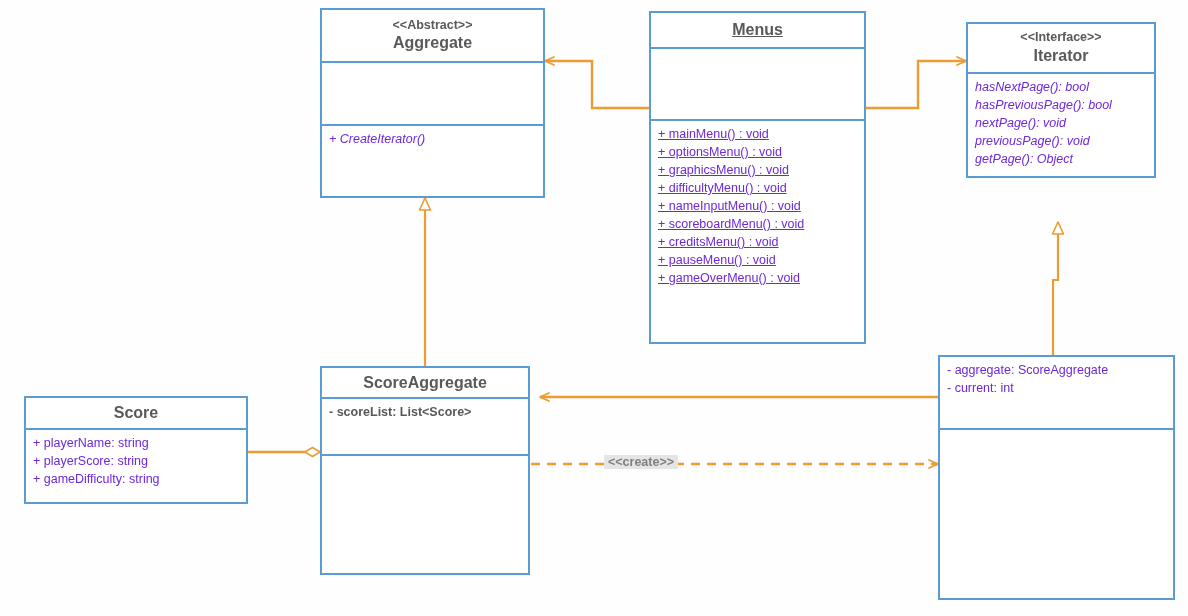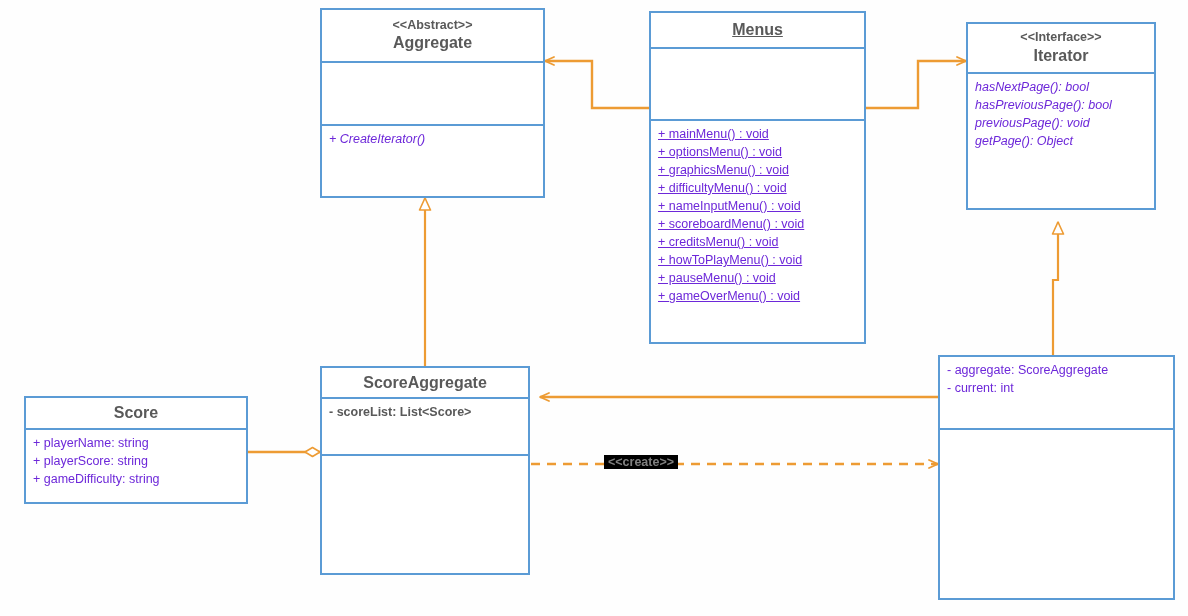--- a/index.html
+++ b/index.html
@@ -73,21 +73,21 @@
     line-height: 18px;
   }
   .member.italic { font-style: italic; }
   .member.underline { text-decoration: underline; }
   .member.dark { color: #595959; font-weight: bold; }
   .edge-label {
     position: absolute;
     color: #808080;
     font-size: 12.5px;
     font-weight: bold;
-    background: #000000;
+    background: #e5e5e5;
     padding: 0 4px;
     z-index: 3;
     white-space: nowrap;
   }
 </style>
 </head>
 <body>
 
 <div id="canvas">
 
@@ -152,34 +152,34 @@
     </div>
     <div class="uml-compartment bordered empty" style="height:72px;"></div>
     <div class="uml-compartment">
       <div class="member underline">+ mainMenu() : void</div>
       <div class="member underline">+ optionsMenu() : void</div>
       <div class="member underline">+ graphicsMenu() : void</div>
       <div class="member underline">+ difficultyMenu() : void</div>
       <div class="member underline">+ nameInputMenu() : void</div>
       <div class="member underline">+ scoreboardMenu() : void</div>
       <div class="member underline">+ creditsMenu() : void</div>
-      <div class="member underline">+ howToPlayMenu() : void</div>
       <div class="member underline">+ pauseMenu() : void</div>
       <div class="member underline">+ gameOverMenu() : void</div>
     </div>
   </div>
 
-  <div class="uml-class" style="left:966px; top:22px; width:190px; height:188px;">
+  <div class="uml-class" style="left:966px; top:22px; width:190px; height:156px;">
     <div class="uml-header" style="height:50px;">
       <span class="stereo">&lt;&lt;Interface&gt;&gt;</span>
       <span class="cname">Iterator</span>
     </div>
     <div class="uml-compartment">
       <div class="member italic">hasNextPage(): bool</div>
       <div class="member italic">hasPreviousPage(): bool</div>
+      <div class="member italic">nextPage(): void</div>
       <div class="member italic">previousPage(): void</div>
       <div class="member italic">getPage(): Object</div>
     </div>
   </div>
 
   <div class="uml-class" style="left:24px; top:396px; width:224px; height:108px;">
     <div class="uml-header" style="height:32px;">
       <span class="cname">Score</span>
     </div>
     <div class="uml-compartment">

